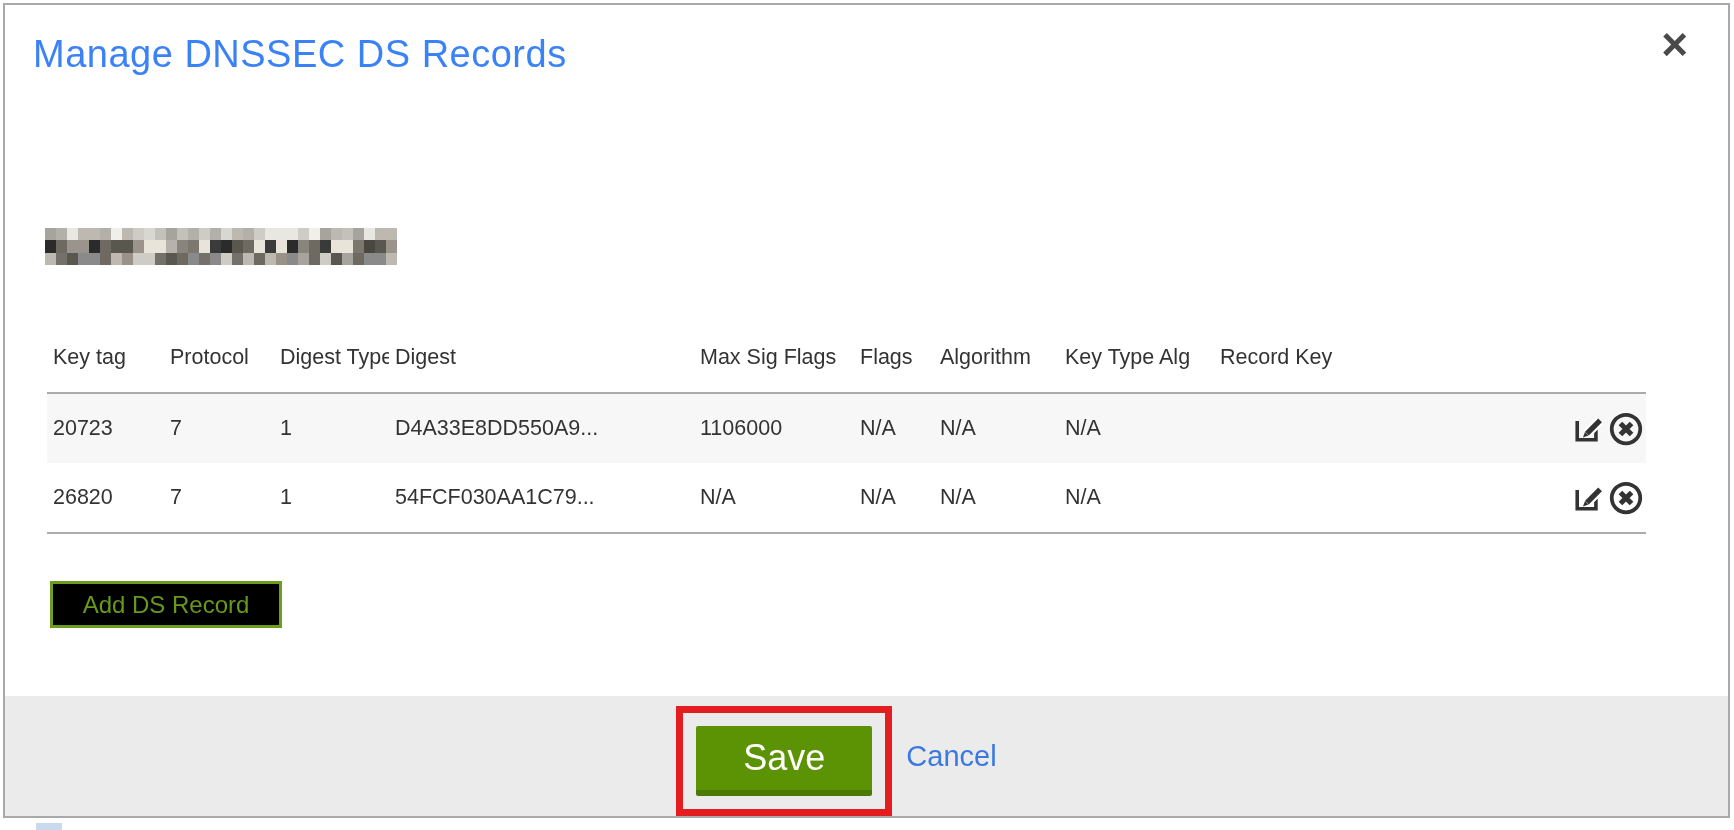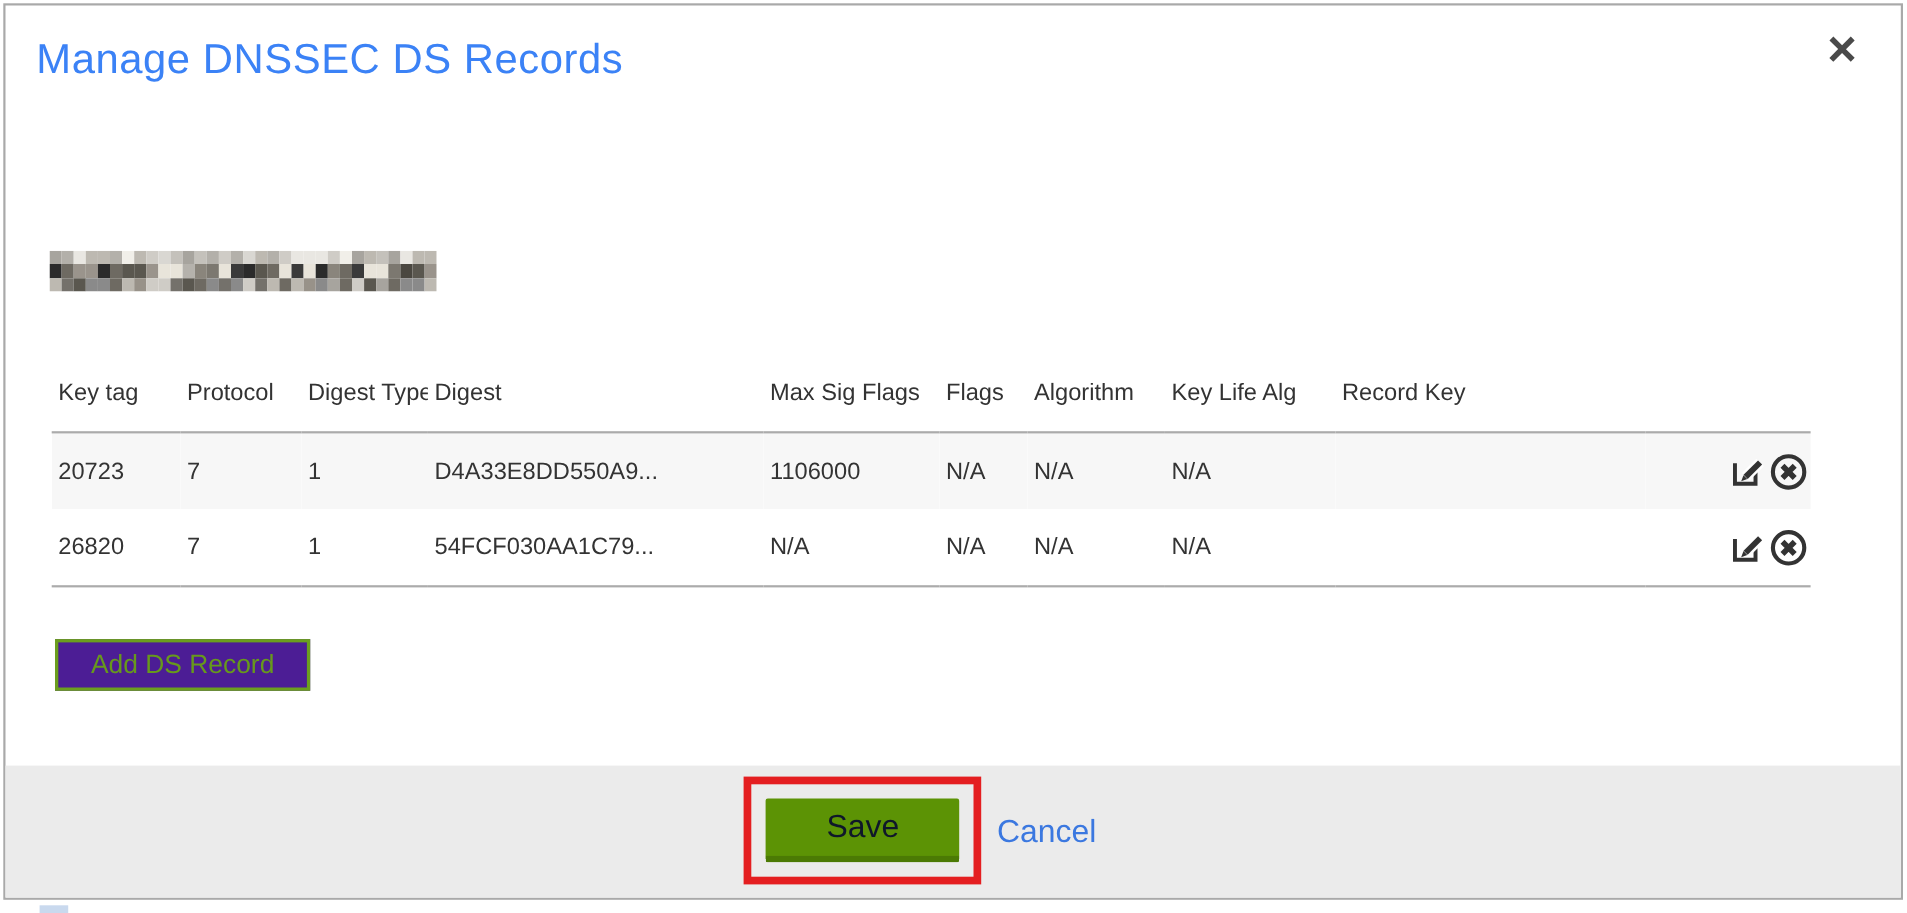--- a/index.html
+++ b/index.html
@@ -73,45 +73,45 @@
   .actions-cell { text-align: right; padding-right: 2px; }
   .icon-btn {
     display: inline-block; vertical-align: middle;
     width: 36px; height: 36px; cursor: pointer;
   }
   .icon-btn + .icon-btn { margin-left: 1px; }
 
   .add-btn {
     position: absolute; left: 45px; top: 576px;
     width: 232px; height: 47px;
-    background: #4c1d95;
+    background: #000000;
     border: 3px solid #6b9e1e;
     color: #67991c; font-size: 24px;
     font-family: "Liberation Sans", "DejaVu Sans", sans-serif;
     cursor: pointer;
   }
 
   .footer {
     position: absolute; left: 0; right: 0; bottom: 0;
     height: 120px; background: #ebebeb;
     display: flex; justify-content: center; align-items: flex-start;
   }
   .highlight-box {
     margin-top: 10px; margin-left: -60px;
     border: 7px solid #e41e20;
     padding: 13px;
     background: transparent;
   }
   .save-btn {
     display: block;
-    width: 176px; height: 58px;
+    width: 176px; height: 70px;
     background: #5c9305;
     border: none; border-bottom: 6px solid #4b7a04;
     border-radius: 2px;
-    color: #0f172a; font-size: 29px;
+    color: #ffffff; font-size: 36px;
     font-family: "Liberation Sans", "DejaVu Sans", sans-serif;
     cursor: pointer;
   }
   .cancel-link {
     margin-top: 44px; margin-left: 14px;
     font-size: 29px; color: #3b78e0;
     text-decoration: none; cursor: pointer;
   }
 
   .bg-artifact {
@@ -245,21 +245,21 @@
       </colgroup>
       <thead>
           <tr>
             <th>Key tag</th>
             <th>Protocol</th>
             <th>Digest Type</th>
             <th>Digest</th>
             <th>Max Sig Flags</th>
             <th>Flags</th>
             <th>Algorithm</th>
-            <th>Key Life Alg</th>
+            <th>Key Type Alg</th>
             <th>Record Key</th>
             <th></th>
           </tr>
         </thead>
       <tbody>
           <tr>
             <td>20723</td>
             <td>7</td>
             <td>1</td>
             <td>D4A33E8DD550A9...</td>

